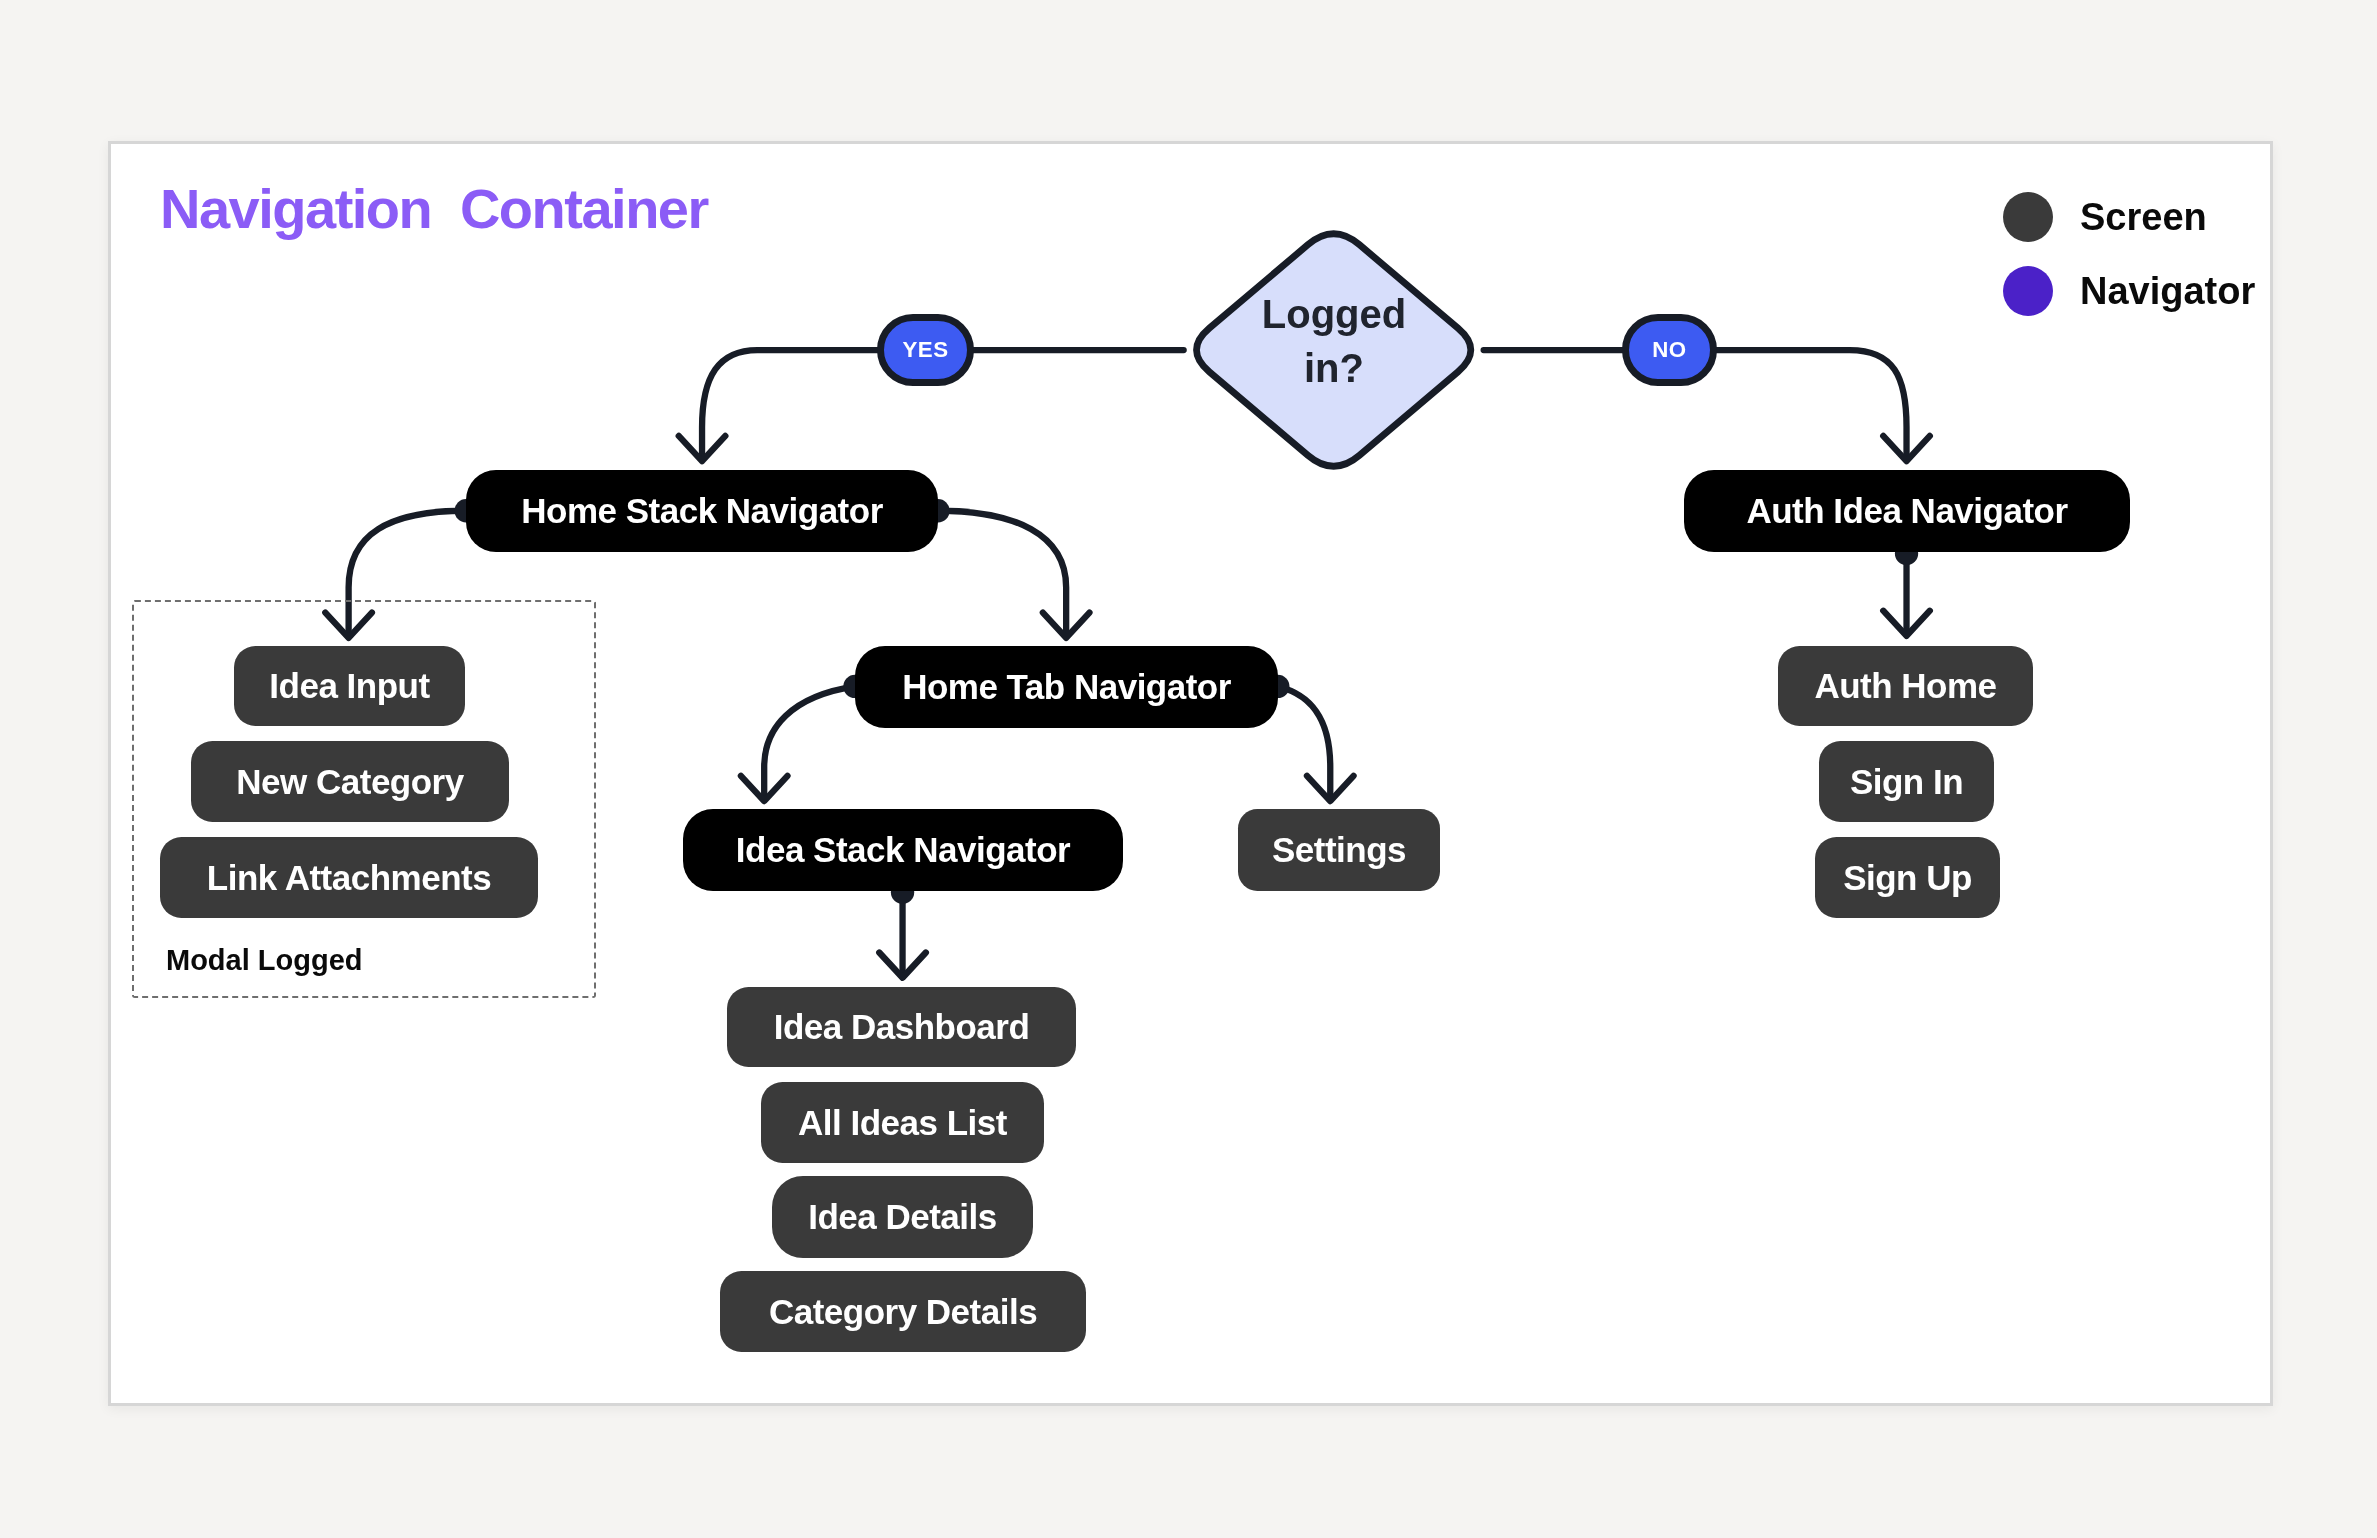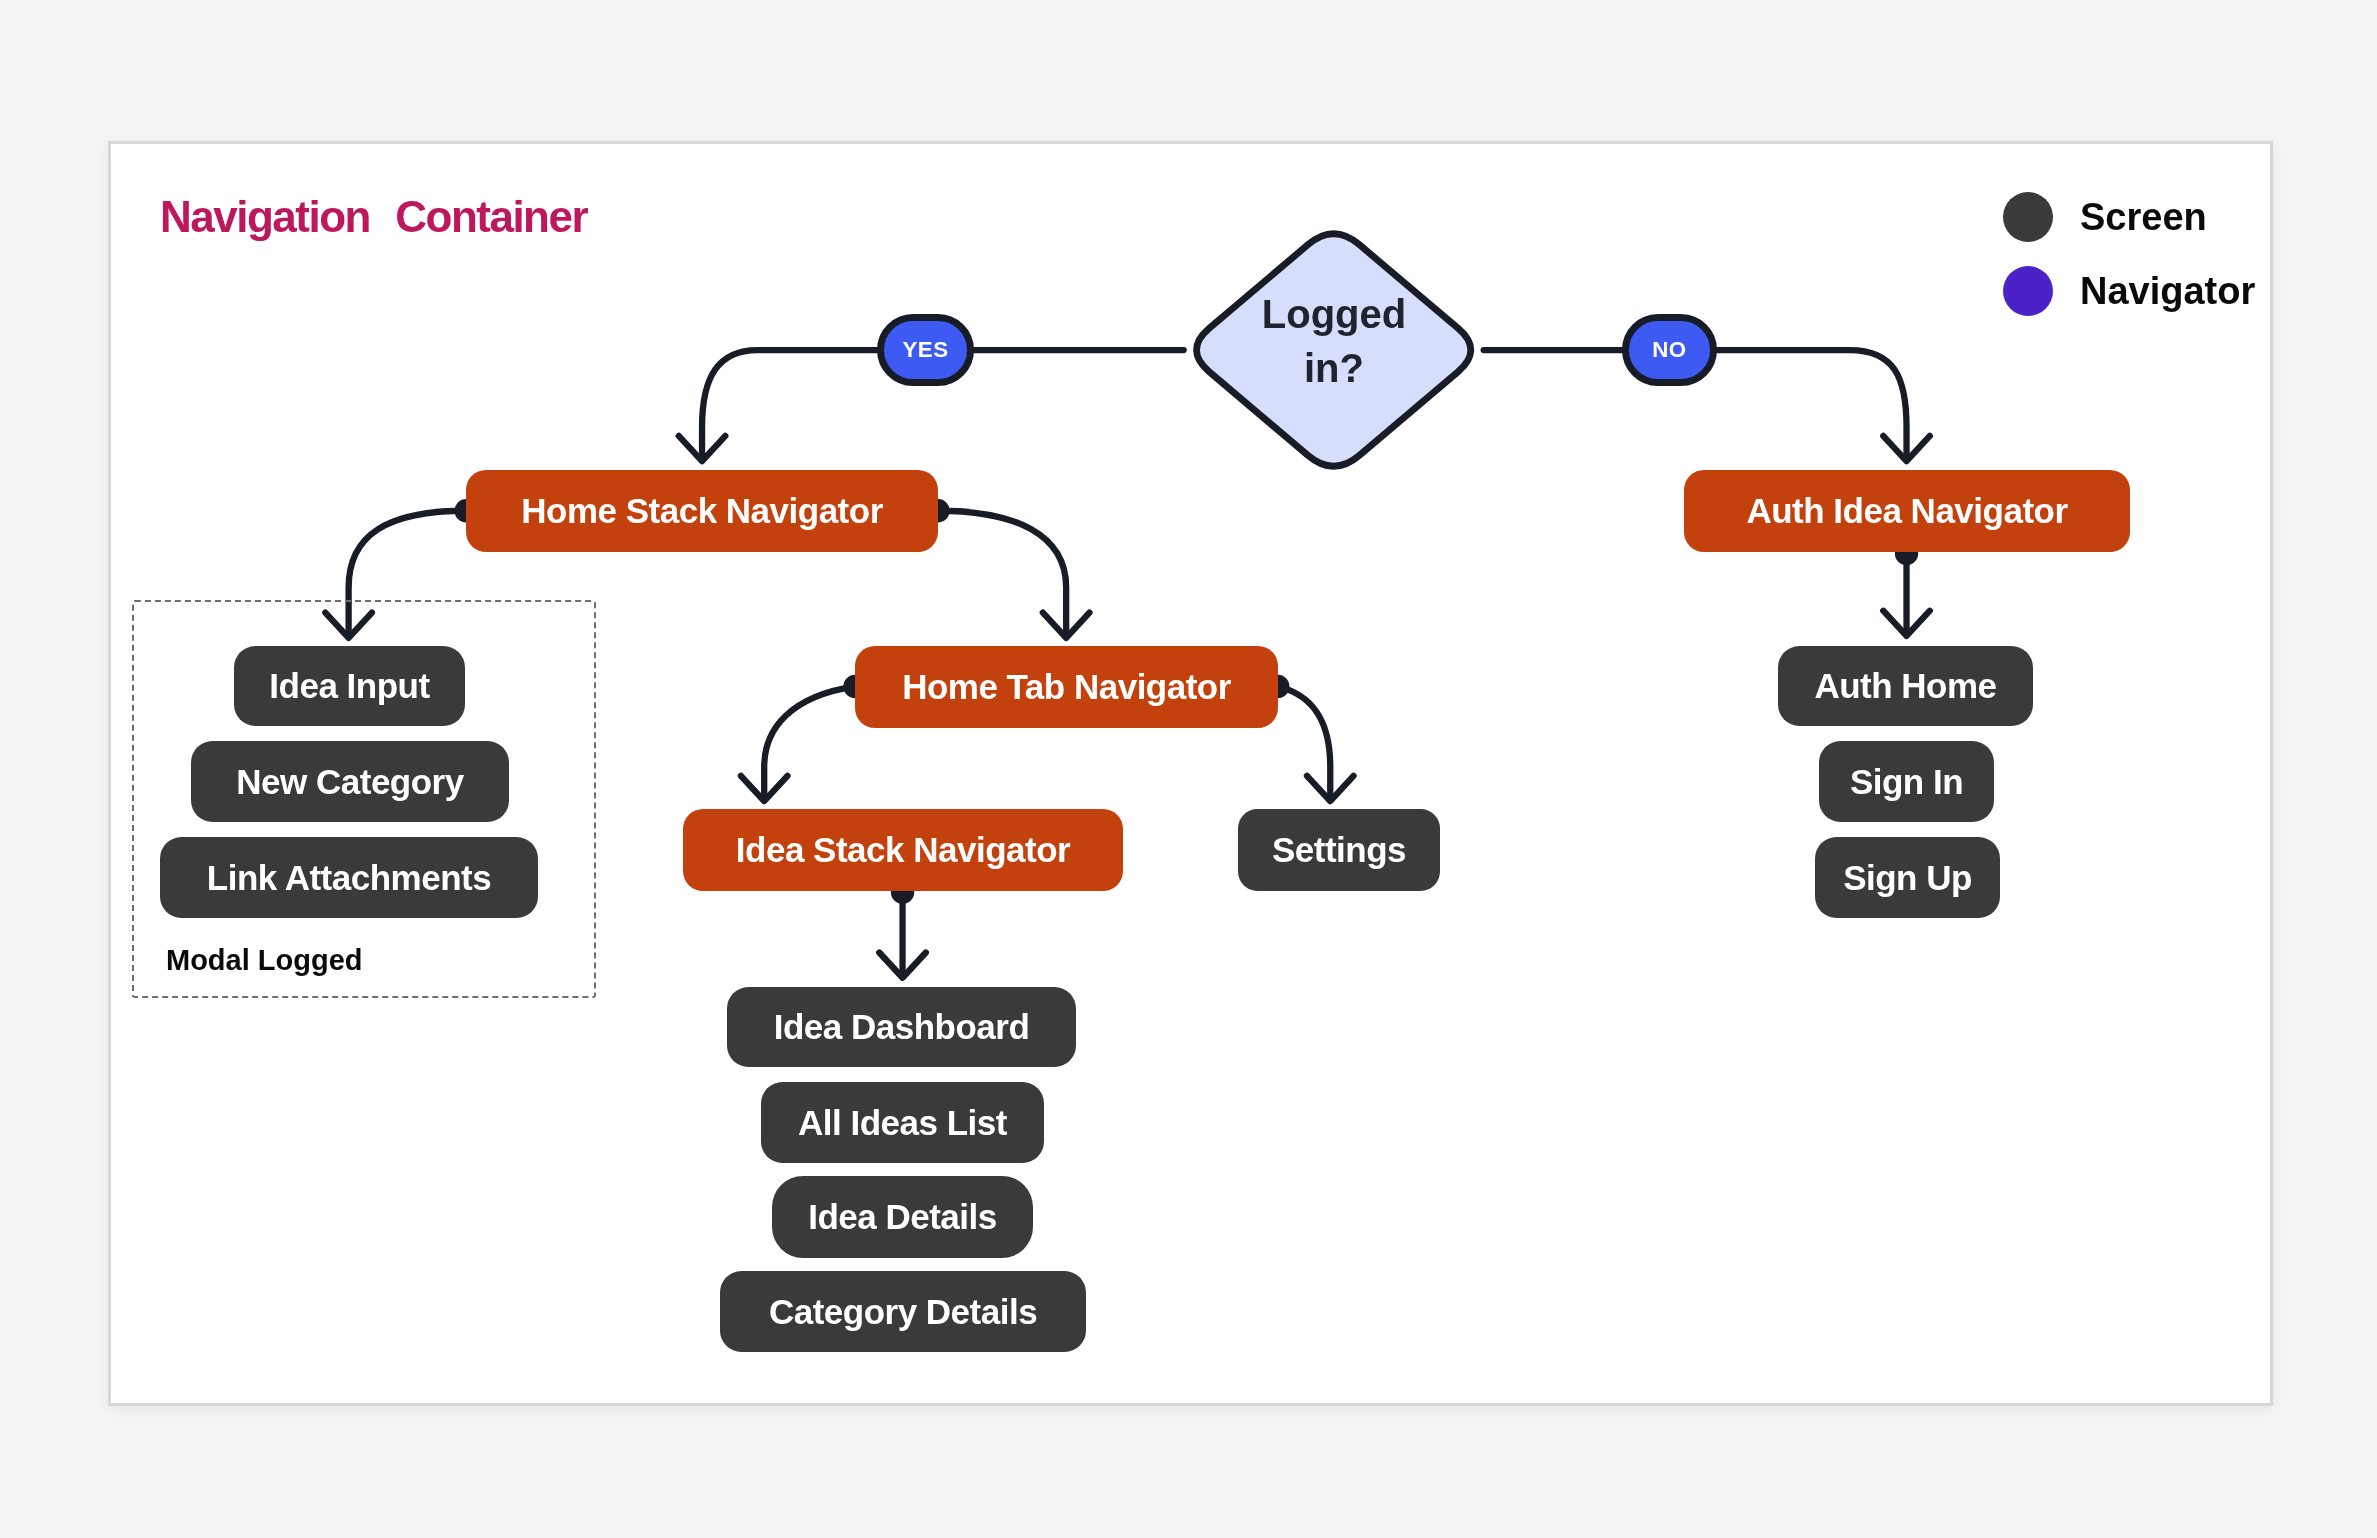--- a/index.html
+++ b/index.html
@@ -22,26 +22,26 @@
     top: 141px;
     width: 2159px;
     height: 1259px;
     background: #FFFFFF;
     border: 3.9px solid #D6D6D6;
     box-shadow: 0 2.9px 11.7px rgba(0,0,0,0.06);
   }
   .diagram-title {
     position: absolute;
     left: 160px;
-    top: 192px;
-    font-size: 44px;
+    top: 176px;
+    font-size: 56px;
     font-weight: 800;
     letter-spacing: -1.5px;
     word-spacing: 14.6px;
-    color: #be185d;
+    color: #8b5cf6;
     white-space: nowrap;
   }
   .legend {
     position: absolute;
     left: 2003px;
     top: 192px;
     display: flex;
     flex-direction: column;
     gap: 24px;
   }
@@ -74,21 +74,21 @@
     display: flex;
     align-items: center;
     justify-content: center;
     color: #FFFFFF;
     font-size: 35px;
     font-weight: 700;
     letter-spacing: -0.5px;
     white-space: nowrap;
     box-sizing: border-box;
   }
-  .node.navigator { background: #c2410c; border-radius: 20px; }
+  .node.navigator { background: #000000; border-radius: 30px; }
   .node.screen    { background: #3A3A3A; border-radius: 21.4px; }
   .branch-pill {
     position: absolute;
     display: flex;
     align-items: center;
     justify-content: center;
     background: #3D5BF2;
     border: 7.8px solid #171C26;
     border-radius: 44px;
     color: #FFFFFF;

